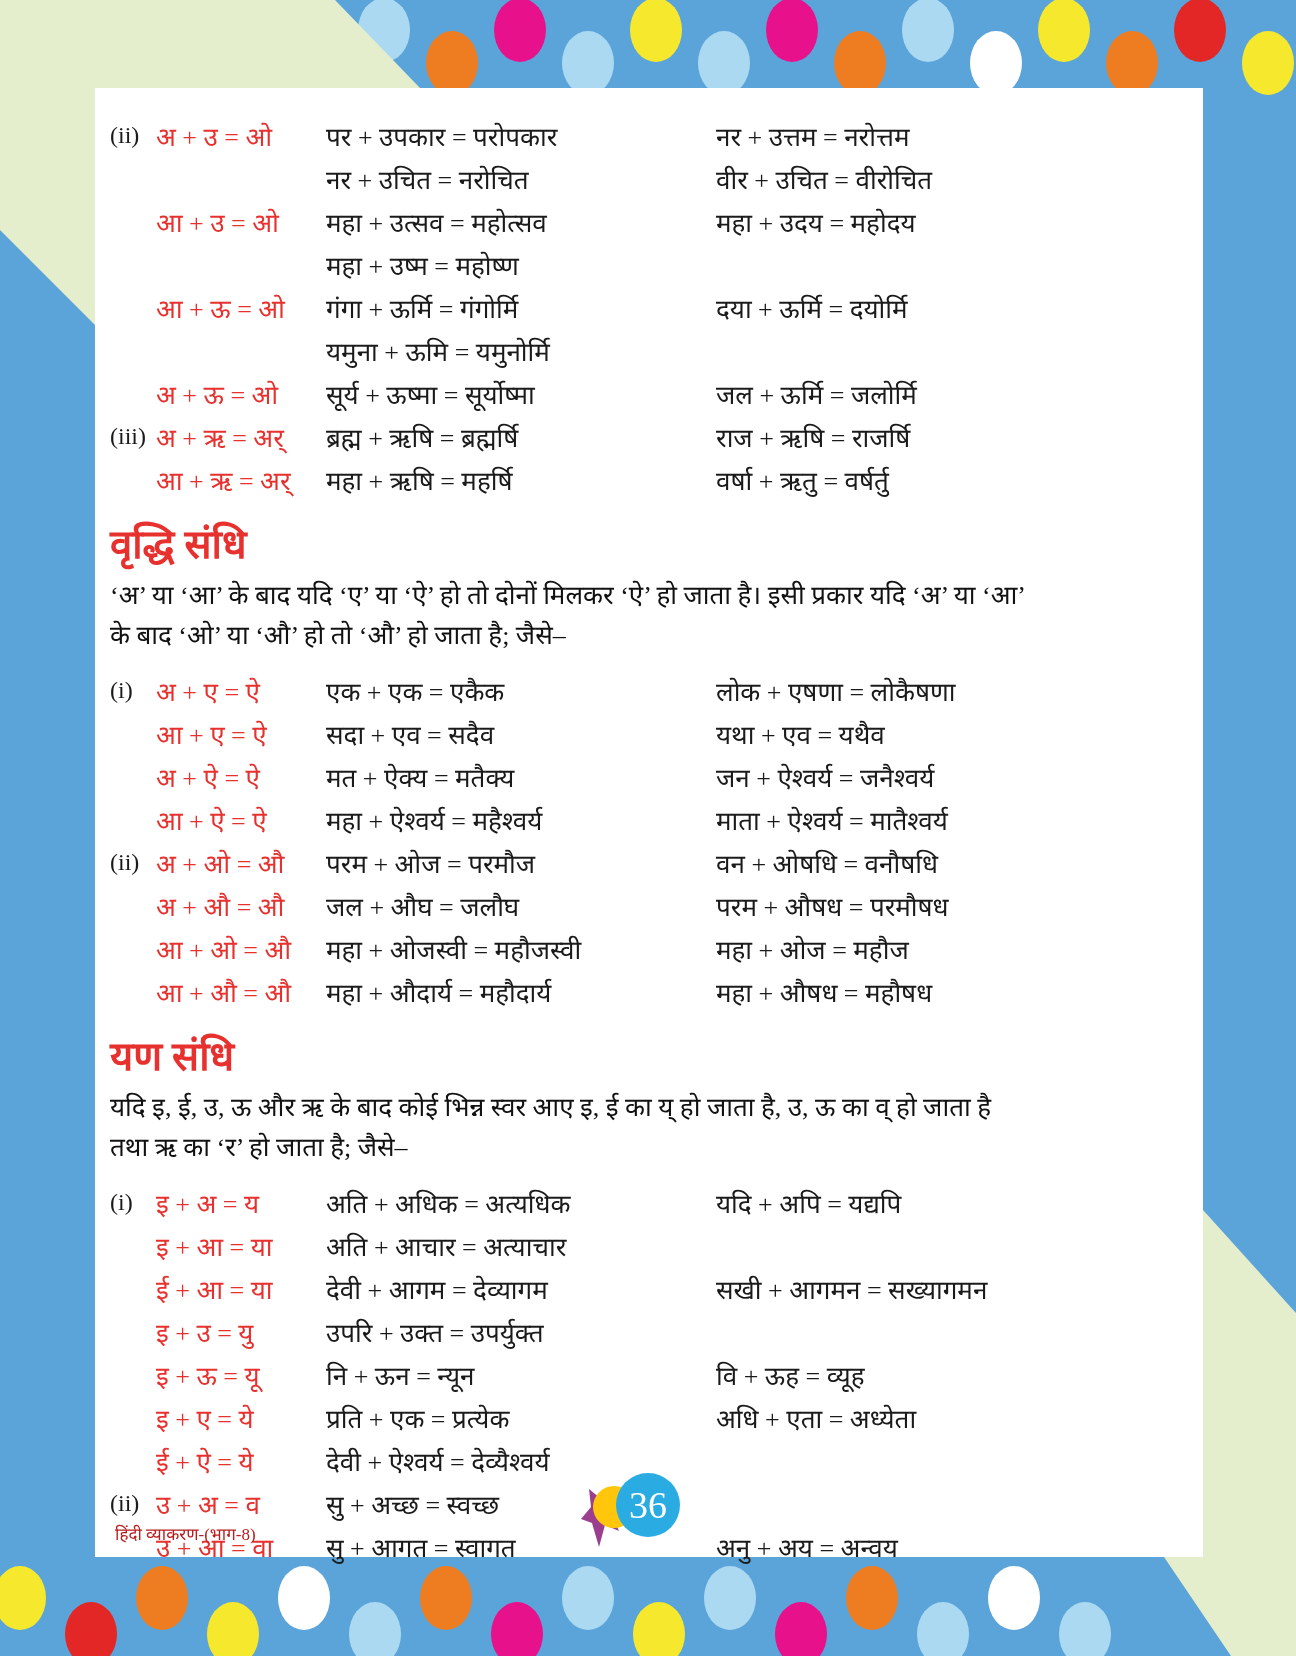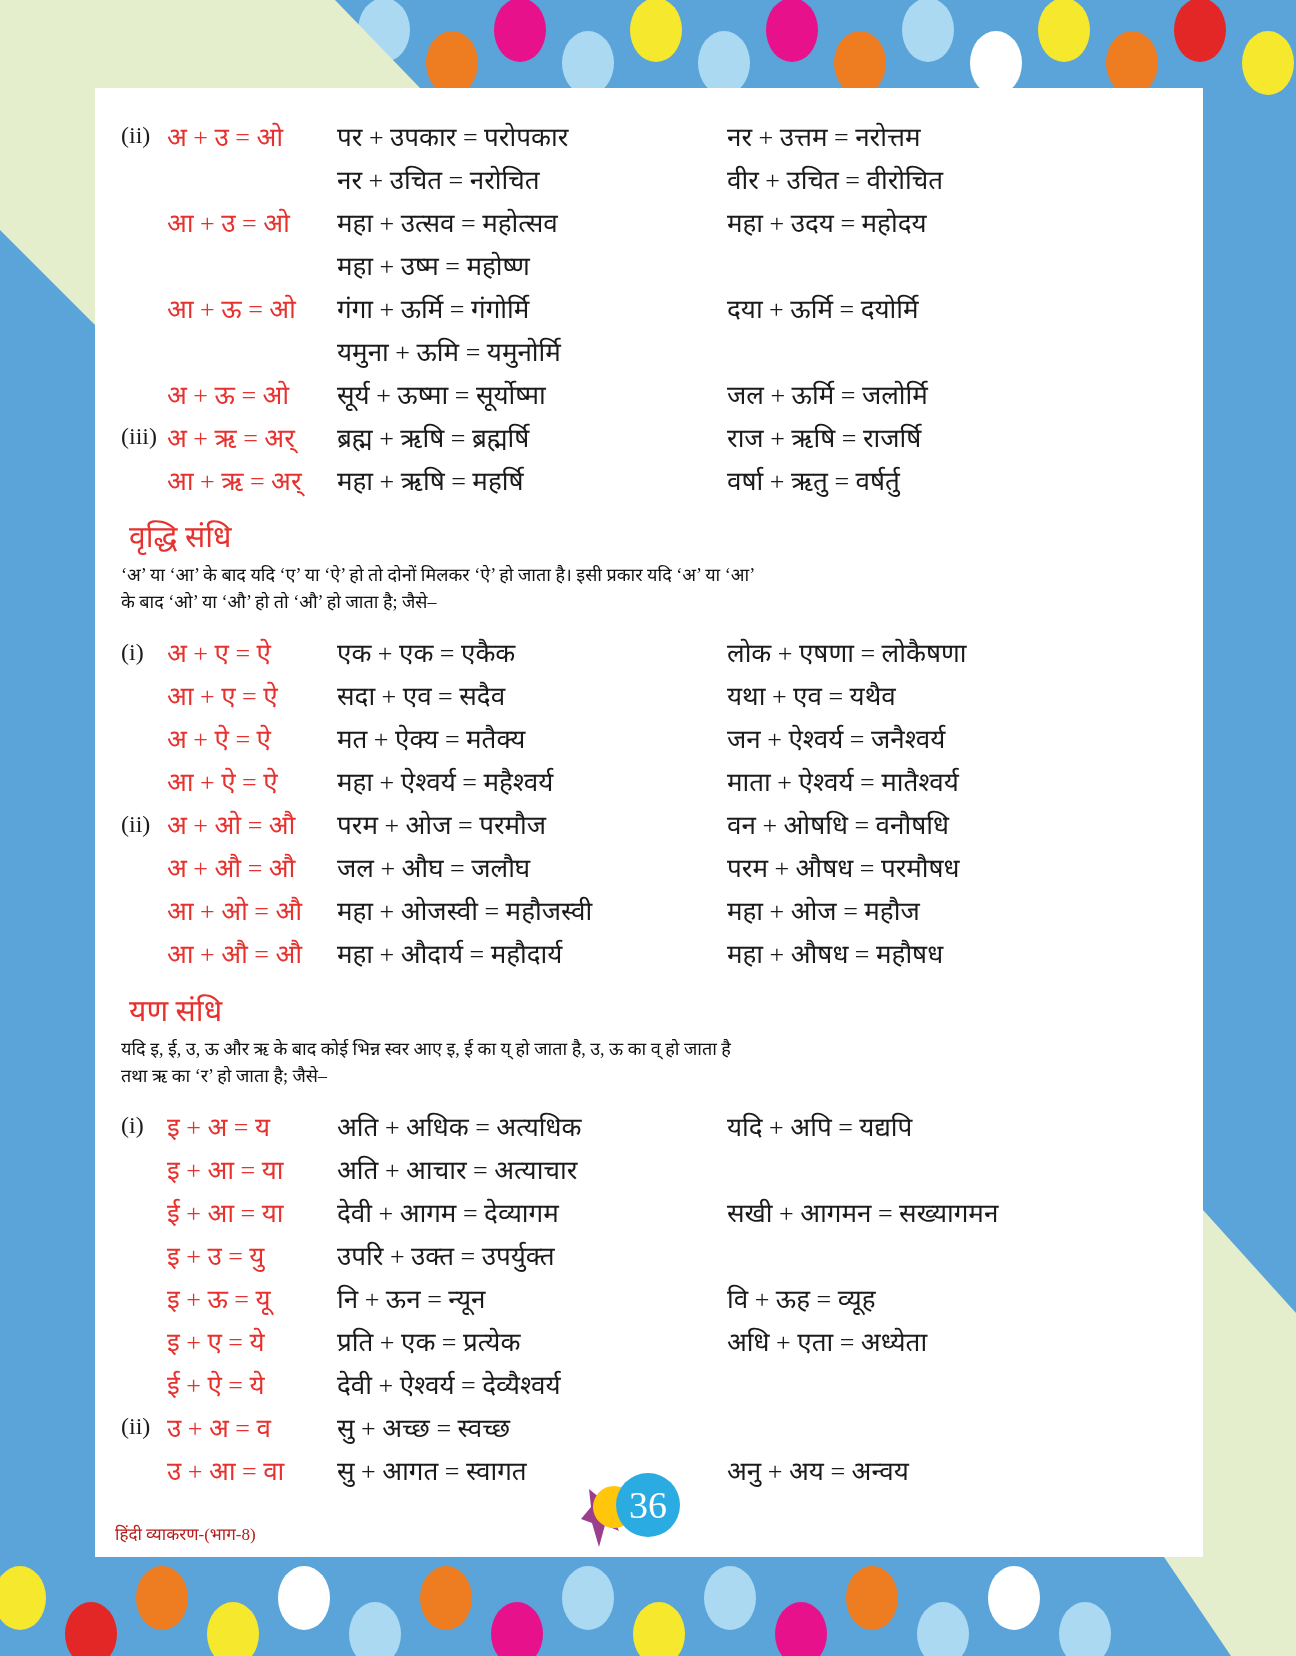--- a/index.html
+++ b/index.html
@@ -8,33 +8,33 @@
     width:1296px;height:1656px;
     overflow:hidden;
     font-family:"Liberation Serif","DejaVu Serif",serif;
     background:#5BA4D9;
   }
   svg.bg{position:absolute;left:0;top:0;}
   .panel{
     position:absolute;left:95px;top:88px;width:1108px;height:1469px;
     background:#ffffff;
   }
-  .content{position:absolute;left:0;top:0;right:0;padding:26px 26px 0 26px;}
+  .content{position:absolute;left:0;top:0;right:0;padding:26px 26px 0 15px;}
   .srow{display:flex;align-items:center;min-height:43px;font-size:26px;color:#1a1a1a;}
   .srow span{white-space:nowrap;}
   .c-num{width:46px;font-size:24px;color:#1a1a1a;}
   .c-formula{width:170px;color:var(--accent,#E6312E);}
   .c-ex1{width:390px;}
   .c-ex2{flex:1;}
   .sec-heading{
-    font-size:30px;font-weight:normal;color:var(--accent,#E6312E);
-    margin:14px 0 6px 8px;
+    font-size:40px;font-weight:bold;color:var(--accent,#E6312E);
+    margin:14px 0 6px 0;
   }
   .intro{
-    font-size:18px;line-height:1.52;color:#111;
+    font-size:26px;line-height:1.52;color:#111;
     margin:4px 0 14px 0;white-space:pre-line;
   }
   .footer{
     position:absolute;left:20px;bottom:12px;
     font-size:17px;color:#b91c1c;white-space:nowrap;
   }
   .badge{position:absolute;left:575px;top:1455px;}
 </style>
 </head>
 <body>

